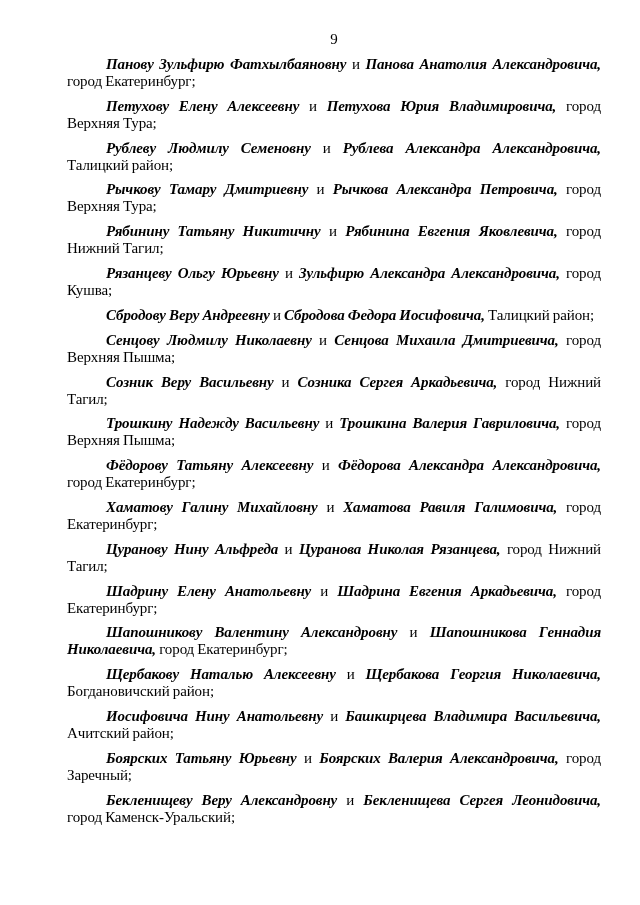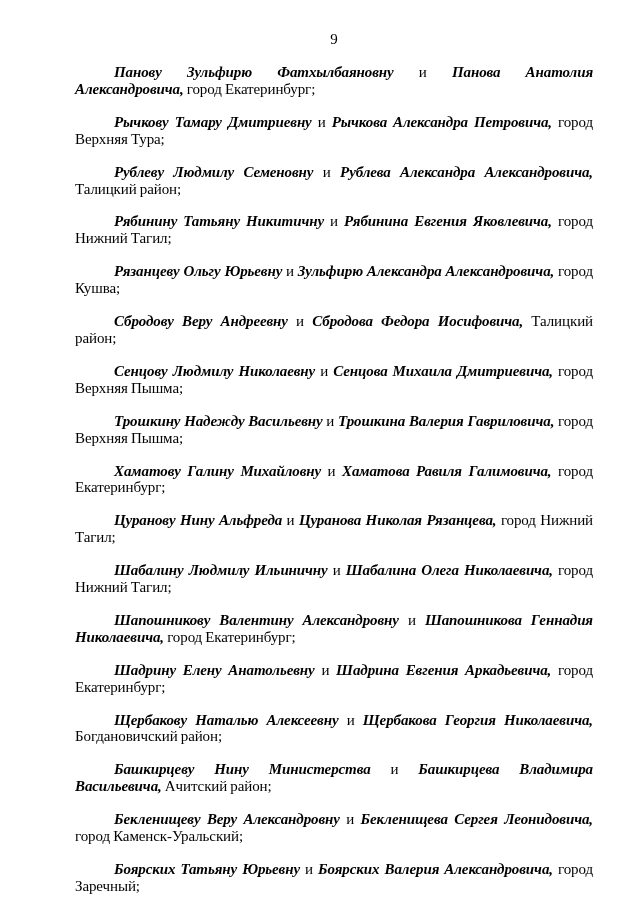--- a/index.html
+++ b/index.html
@@ -21,21 +21,21 @@
     padding: 31px 31px 0 59px;
     background: #ffffff;
   }
   .page-number {
     text-align: center;
     font-size: 15px;
     line-height: 17px;
     margin: 0 0 7px 0;
   }
   .doc-body p.para {
-    margin: 16px;
+    margin: 8px;
     font-size: 15px;
     line-height: 16.9px;
     text-align: justify;
     text-indent: 39px;
     letter-spacing: -0.1px;
     word-spacing: -0.5px;
   }
   .doc-body .names {
     font-weight: bold;
     font-style: italic;
@@ -45,30 +45,32 @@
     font-style: normal;
   }
 </style>
 </head>
 <body>
 
 <div class="page">
   <p class="page-number">9</p>
   <div class="doc-body">
       <p class="para"><span class="names">Панову Зульфирю Фатхылбаяновну</span><span class="plain"> и </span><span class="names">Панова Анатолия Александровича,</span><span class="plain"> город Екатеринбург;</span></p>
+      <p class="para"><span class="names">Петухову Елену Алексеевну</span><span class="plain"> и </span><span class="names">Петухова Юрия Владимировича,</span><span class="plain"> город Верхняя Тура;</span></p>
+      <p class="para"><span class="names">Рублеву Людмилу Семеновну</span><span class="plain"> и </span><span class="names">Рублева Александра Александровича,</span><span class="plain"> Талицкий район;</span></p>
       <p class="para"><span class="names">Рычкову Тамару Дмитриевну</span><span class="plain"> и </span><span class="names">Рычкова Александра Петровича,</span><span class="plain"> город Верхняя Тура;</span></p>
-      <p class="para"><span class="names">Рублеву Людмилу Семеновну</span><span class="plain"> и </span><span class="names">Рублева Александра Александровича,</span><span class="plain"> Талицкий район;</span></p>
       <p class="para"><span class="names">Рябинину Татьяну Никитичну</span><span class="plain"> и </span><span class="names">Рябинина Евгения Яковлевича,</span><span class="plain"> город Нижний Тагил;</span></p>
       <p class="para"><span class="names">Рязанцеву Ольгу Юрьевну</span><span class="plain"> и </span><span class="names">Зульфирю Александра Александровича,</span><span class="plain"> город Кушва;</span></p>
       <p class="para"><span class="names">Сбродову Веру Андреевну</span><span class="plain"> и </span><span class="names">Сбродова Федора Иосифовича,</span><span class="plain"> Талицкий район;</span></p>
       <p class="para"><span class="names">Сенцову Людмилу Николаевну</span><span class="plain"> и </span><span class="names">Сенцова Михаила Дмитриевича,</span><span class="plain"> город Верхняя Пышма;</span></p>
+      <p class="para"><span class="names">Созник Веру Васильевну</span><span class="plain"> и </span><span class="names">Созника Сергея Аркадьевича,</span><span class="plain"> город Нижний Тагил;</span></p>
       <p class="para"><span class="names">Трошкину Надежду Васильевну</span><span class="plain"> и </span><span class="names">Трошкина Валерия Гавриловича,</span><span class="plain"> город Верхняя Пышма;</span></p>
+      <p class="para"><span class="names">Фёдорову Татьяну Алексеевну</span><span class="plain"> и </span><span class="names">Фёдорова Александра Александровича,</span><span class="plain"> город Екатеринбург;</span></p>
       <p class="para"><span class="names">Хаматову Галину Михайловну</span><span class="plain"> и </span><span class="names">Хаматова Равиля Галимовича,</span><span class="plain"> город Екатеринбург;</span></p>
       <p class="para"><span class="names">Цуранову Нину Альфреда</span><span class="plain"> и </span><span class="names">Цуранова Николая Рязанцева,</span><span class="plain"> город Нижний Тагил;</span></p>
-      <p class="para"><span class="names">Шабалину Людмилу Ильиничну</span><span class="plain"> и </span><span class="names">Шабалина Олега Николаевича,</span><span class="plain"> город Нижний Тагил;</span></p>
+      <p class="para"><span class="names">Шадрину Елену Анатольевну</span><span class="plain"> и </span><span class="names">Шадрина Евгения Аркадьевича,</span><span class="plain"> город Екатеринбург;</span></p>
       <p class="para"><span class="names">Шапошникову Валентину Александровну</span><span class="plain"> и </span><span class="names">Шапошникова Геннадия Николаевича,</span><span class="plain"> город Екатеринбург;</span></p>
-      <p class="para"><span class="names">Шадрину Елену Анатольевну</span><span class="plain"> и </span><span class="names">Шадрина Евгения Аркадьевича,</span><span class="plain"> город Екатеринбург;</span></p>
       <p class="para"><span class="names">Щербакову Наталью Алексеевну</span><span class="plain"> и </span><span class="names">Щербакова Георгия Николаевича,</span><span class="plain"> Богдановичский район;</span></p>
-      <p class="para"><span class="names">Башкирцеву Нину Министерства</span><span class="plain"> и </span><span class="names">Башкирцева Владимира Васильевича,</span><span class="plain"> Ачитский район;</span></p>
+      <p class="para"><span class="names">Иосифовича Нину Анатольевну</span><span class="plain"> и </span><span class="names">Башкирцева Владимира Васильевича,</span><span class="plain"> Ачитский район;</span></p>
+      <p class="para"><span class="names">Боярских Татьяну Юрьевну</span><span class="plain"> и </span><span class="names">Боярских Валерия Александровича,</span><span class="plain"> город Заречный;</span></p>
       <p class="para"><span class="names">Бекленищеву Веру Александровну</span><span class="plain"> и </span><span class="names">Бекленищева Сергея Леонидовича,</span><span class="plain"> город Каменск-Уральский;</span></p>
-      <p class="para"><span class="names">Боярских Татьяну Юрьевну</span><span class="plain"> и </span><span class="names">Боярских Валерия Александровича,</span><span class="plain"> город Заречный;</span></p>
     </div>
 </div>
 
 </body></html>

